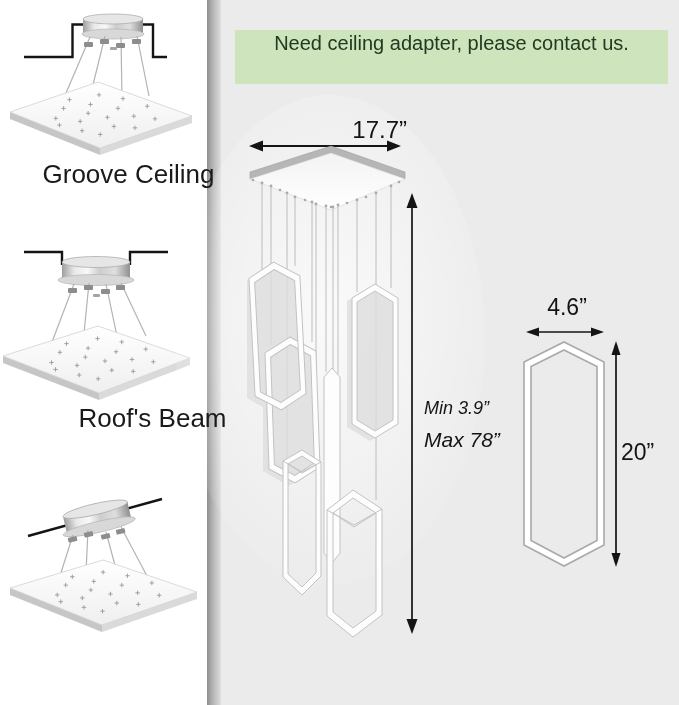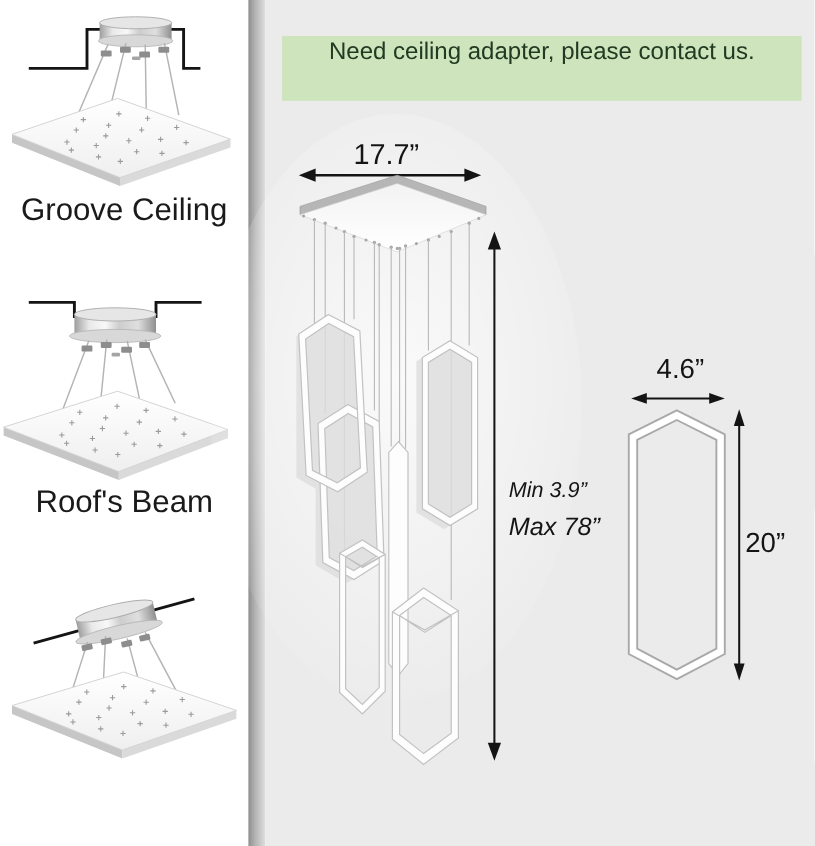--- a/index.html
+++ b/index.html
@@ -8,29 +8,29 @@
   #left-panel{position:absolute;left:0;top:0;width:207px;height:705px;background:#ffffff;}
   #divider{position:absolute;left:207px;top:0;width:14px;height:705px;
            background:linear-gradient(90deg,#8e8e8e 0%,#b3b3b3 40%,#dedede 100%);}
   #right-panel{position:absolute;left:221px;top:0;width:458px;height:705px;background:#ebebeb;}
   #banner{position:absolute;left:235px;top:30px;width:433px;height:54px;
           display:flex;flex-direction:column;justify-content:flex-start;align-items:center;
           background:var(--banner-bg,#cde4bc);color:var(--banner-fg,#213a21);
           font-size:20px;line-height:26px;}
   .gfx{position:absolute;left:0;top:0;}
   .dim-label{position:absolute;color:#141414;white-space:nowrap;}
-  #dim-canopy-width{left:260px;top:116px;width:124px;text-align:center;font-size:24px;}
+  #dim-canopy-width{left:283px;top:116px;width:124px;text-align:right;font-size:24px;}
   #dim-wire-min{left:424px;top:398px;font-size:18px;font-style:italic;}
   #dim-wire-max{left:424px;top:428px;font-size:21px;font-style:italic;}
   #dim-ring-width{left:517px;top:294px;width:100px;text-align:center;font-size:23px;}
   #dim-ring-height{left:621px;top:439px;font-size:23px;}
   .mount-label{position:absolute;left:0;width:207px;text-align:center;
-               color:#1a1a1a;font-size:26px;}
+               color:#1a1a1a;font-size:26px;padding-left:25px;}
   #label-groove{top:159px;}
-  #label-beam{top:403px;}
+  #label-beam{top:403px;margin-left:24px;}
   #label-sloped{top:652px;}
 </style>
 </head>
 <body>
 
 <div id="stage">
   <div id="left-panel"></div>
   <div id="divider"></div>
   <div id="right-panel"></div>
 

